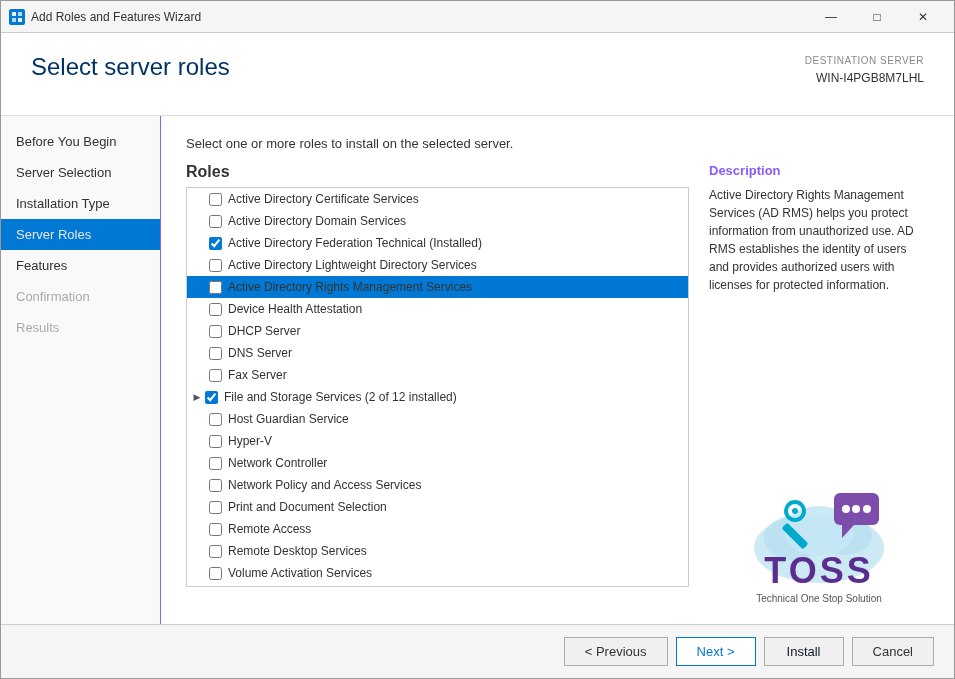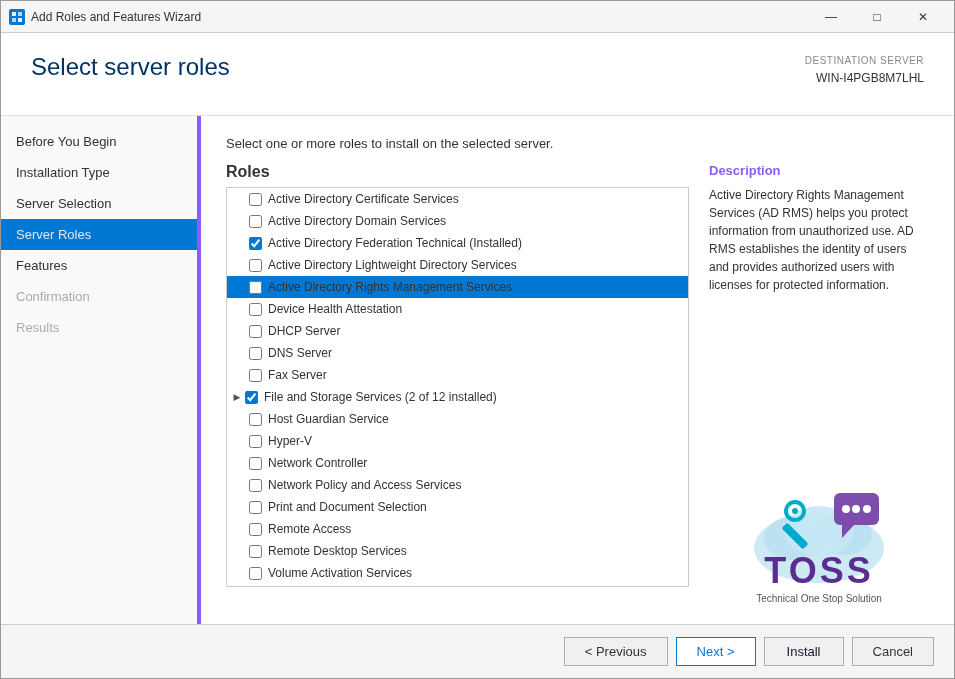--- a/index.html
+++ b/index.html
@@ -98,23 +98,23 @@
       color: #333;
     }
 
     .content {
       display: flex;
       flex: 1;
       overflow: hidden;
     }
 
     .sidebar {
-      width: 200px;
+      width: 160px;
       background: #f9f9f9;
-      border-right: 4px solid #8b5cf6;
+      border-right: 1px solid #8b5cf6;
       padding: 10px 0;
       flex-shrink: 0;
     }
     .sidebar-item {
       padding: 8px 15px;
       cursor: pointer;
       font-size: 13px;
       color: #333;
     }
     .sidebar-item.active {
@@ -297,22 +297,22 @@
     <div class="destination-server">
       <div class="label">DESTINATION SERVER</div>
       <div class="server-name">WIN-I4PGB8M7LHL</div>
     </div>
   </div>
 
   <div class="content">
 
     <div class="sidebar">
     <div class="sidebar-item">Before You Begin</div>
+        <div class="sidebar-item">Server Selection</div>
         <div class="sidebar-item">Installation Type</div>
-        <div class="sidebar-item">Server Selection</div>
         <div class="sidebar-item active">Server Roles</div>
         <div class="sidebar-item">Features</div>
         <div class="sidebar-item disabled">Confirmation</div>
         <div class="sidebar-item disabled">Results</div>
       </div>
 
     <div class="main">
       <p class="main-description">Select one or more roles to install on the selected server.</p>
       <div class="main-row">
         <div class="roles-section">

